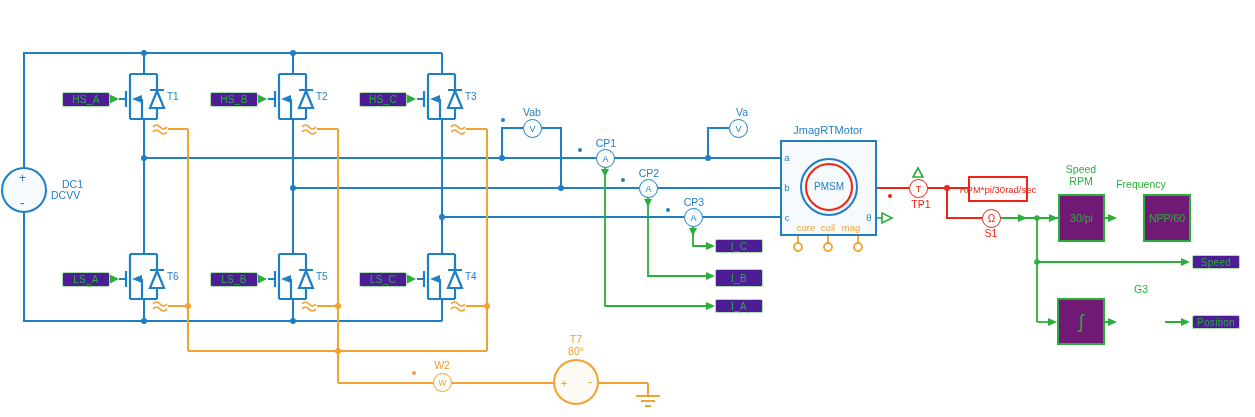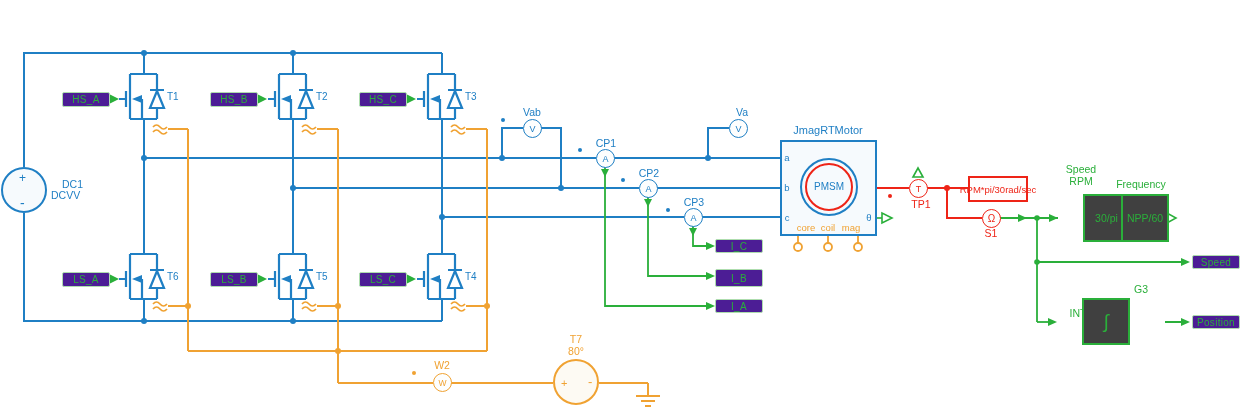--- a/index.html
+++ b/index.html
@@ -8,22 +8,22 @@
   svg.wires{position:absolute;left:0;top:0;}
   .lbl{position:absolute;white-space:nowrap;line-height:12px;font-size:10.5px;}
   .c{text-align:center;}
   .blue{color:#1f7fc4;}
   .green{color:#2aaf3a;}
   .red{color:#ee2417;}
   .orange{color:#f0a232;}
   .tagbox{position:absolute;box-sizing:border-box;border:1.5px solid #aeddae;border-radius:2px;
           background:#4c1d95;color:#2aaf3a;font-size:10px;display:flex;align-items:center;
           justify-content:center;letter-spacing:.3px;}
-  .gblock{position:absolute;box-sizing:border-box;border:2.4px solid #2aaf3a;background:#404040;
-          color:#2aaf3a;font-size:10.5px;display:flex;align-items:center;justify-content:center;margin-left:25px;}
+  .gblock{position:absolute;box-sizing:border-box;border:2.4px solid #2aaf3a;background:#701a75;
+          color:#2aaf3a;font-size:10.5px;display:flex;align-items:center;justify-content:center;}
   .probe{position:absolute;box-sizing:border-box;width:19px;height:19px;border-radius:50%;
          background:#fdfefe;display:flex;align-items:center;justify-content:center;}
   .probe.b{border:1.8px solid #1f7fc4;color:#1f7fc4;font-size:9px;}
   .probe.r{border:1.8px solid #ee2417;color:#ee2417;font-size:9px;}
   .probe.o{border:1.8px solid #f0a232;color:#f0a232;font-size:8.5px;}
   .srccircle{position:absolute;box-sizing:border-box;border-radius:50%;}
   .note{position:absolute;box-sizing:border-box;border:2px solid #ee2417;background:#fffdfd;
         color:#ee2417;display:flex;flex-direction:row;align-items:center;justify-content:center;
         font-size:9.5px;line-height:11px;}
   .mblock{position:absolute;box-sizing:border-box;border:2.4px solid #1f7fc4;background:#f6fafd;}
@@ -292,21 +292,21 @@
   <div class="lbl red c" style="left:971px;top:227px;width:40px;">S1</div>
 
   <div class="lbl green c" style="left:1051px;top:164px;width:60px;line-height:11.5px;">
     <span>Speed</span><br>
     <span>RPM</span>
   </div>
   <div class="gblock" style="left:1058px;top:194px;width:47px;height:48px;">
       <span>30/pi</span>
     </div>
   <div class="lbl green c" style="left:1111px;top:178px;width:60px;">Frequency</div>
-  <div class="gblock" style="left:1096px;top:194px;width:48px;height:48px;">
+  <div class="gblock" style="left:1143px;top:194px;width:48px;height:48px;">
       <span>NPP/60</span>
     </div>
   <div class="lbl green c" style="left:1051px;top:283px;width:60px;margin-top:24px;">INT1</div>
   <div class="gblock" style="left:1057px;top:298px;width:48px;height:47px;">
       <span style="font-size:19px;">∫</span>
     </div>
   <div class="lbl green c" style="left:1111px;top:283px;width:60px;">G3</div>
 
   <div class="tagbox" style="left:1192px;top:255px;width:48px;height:14px;">
       <span>Speed</span>

